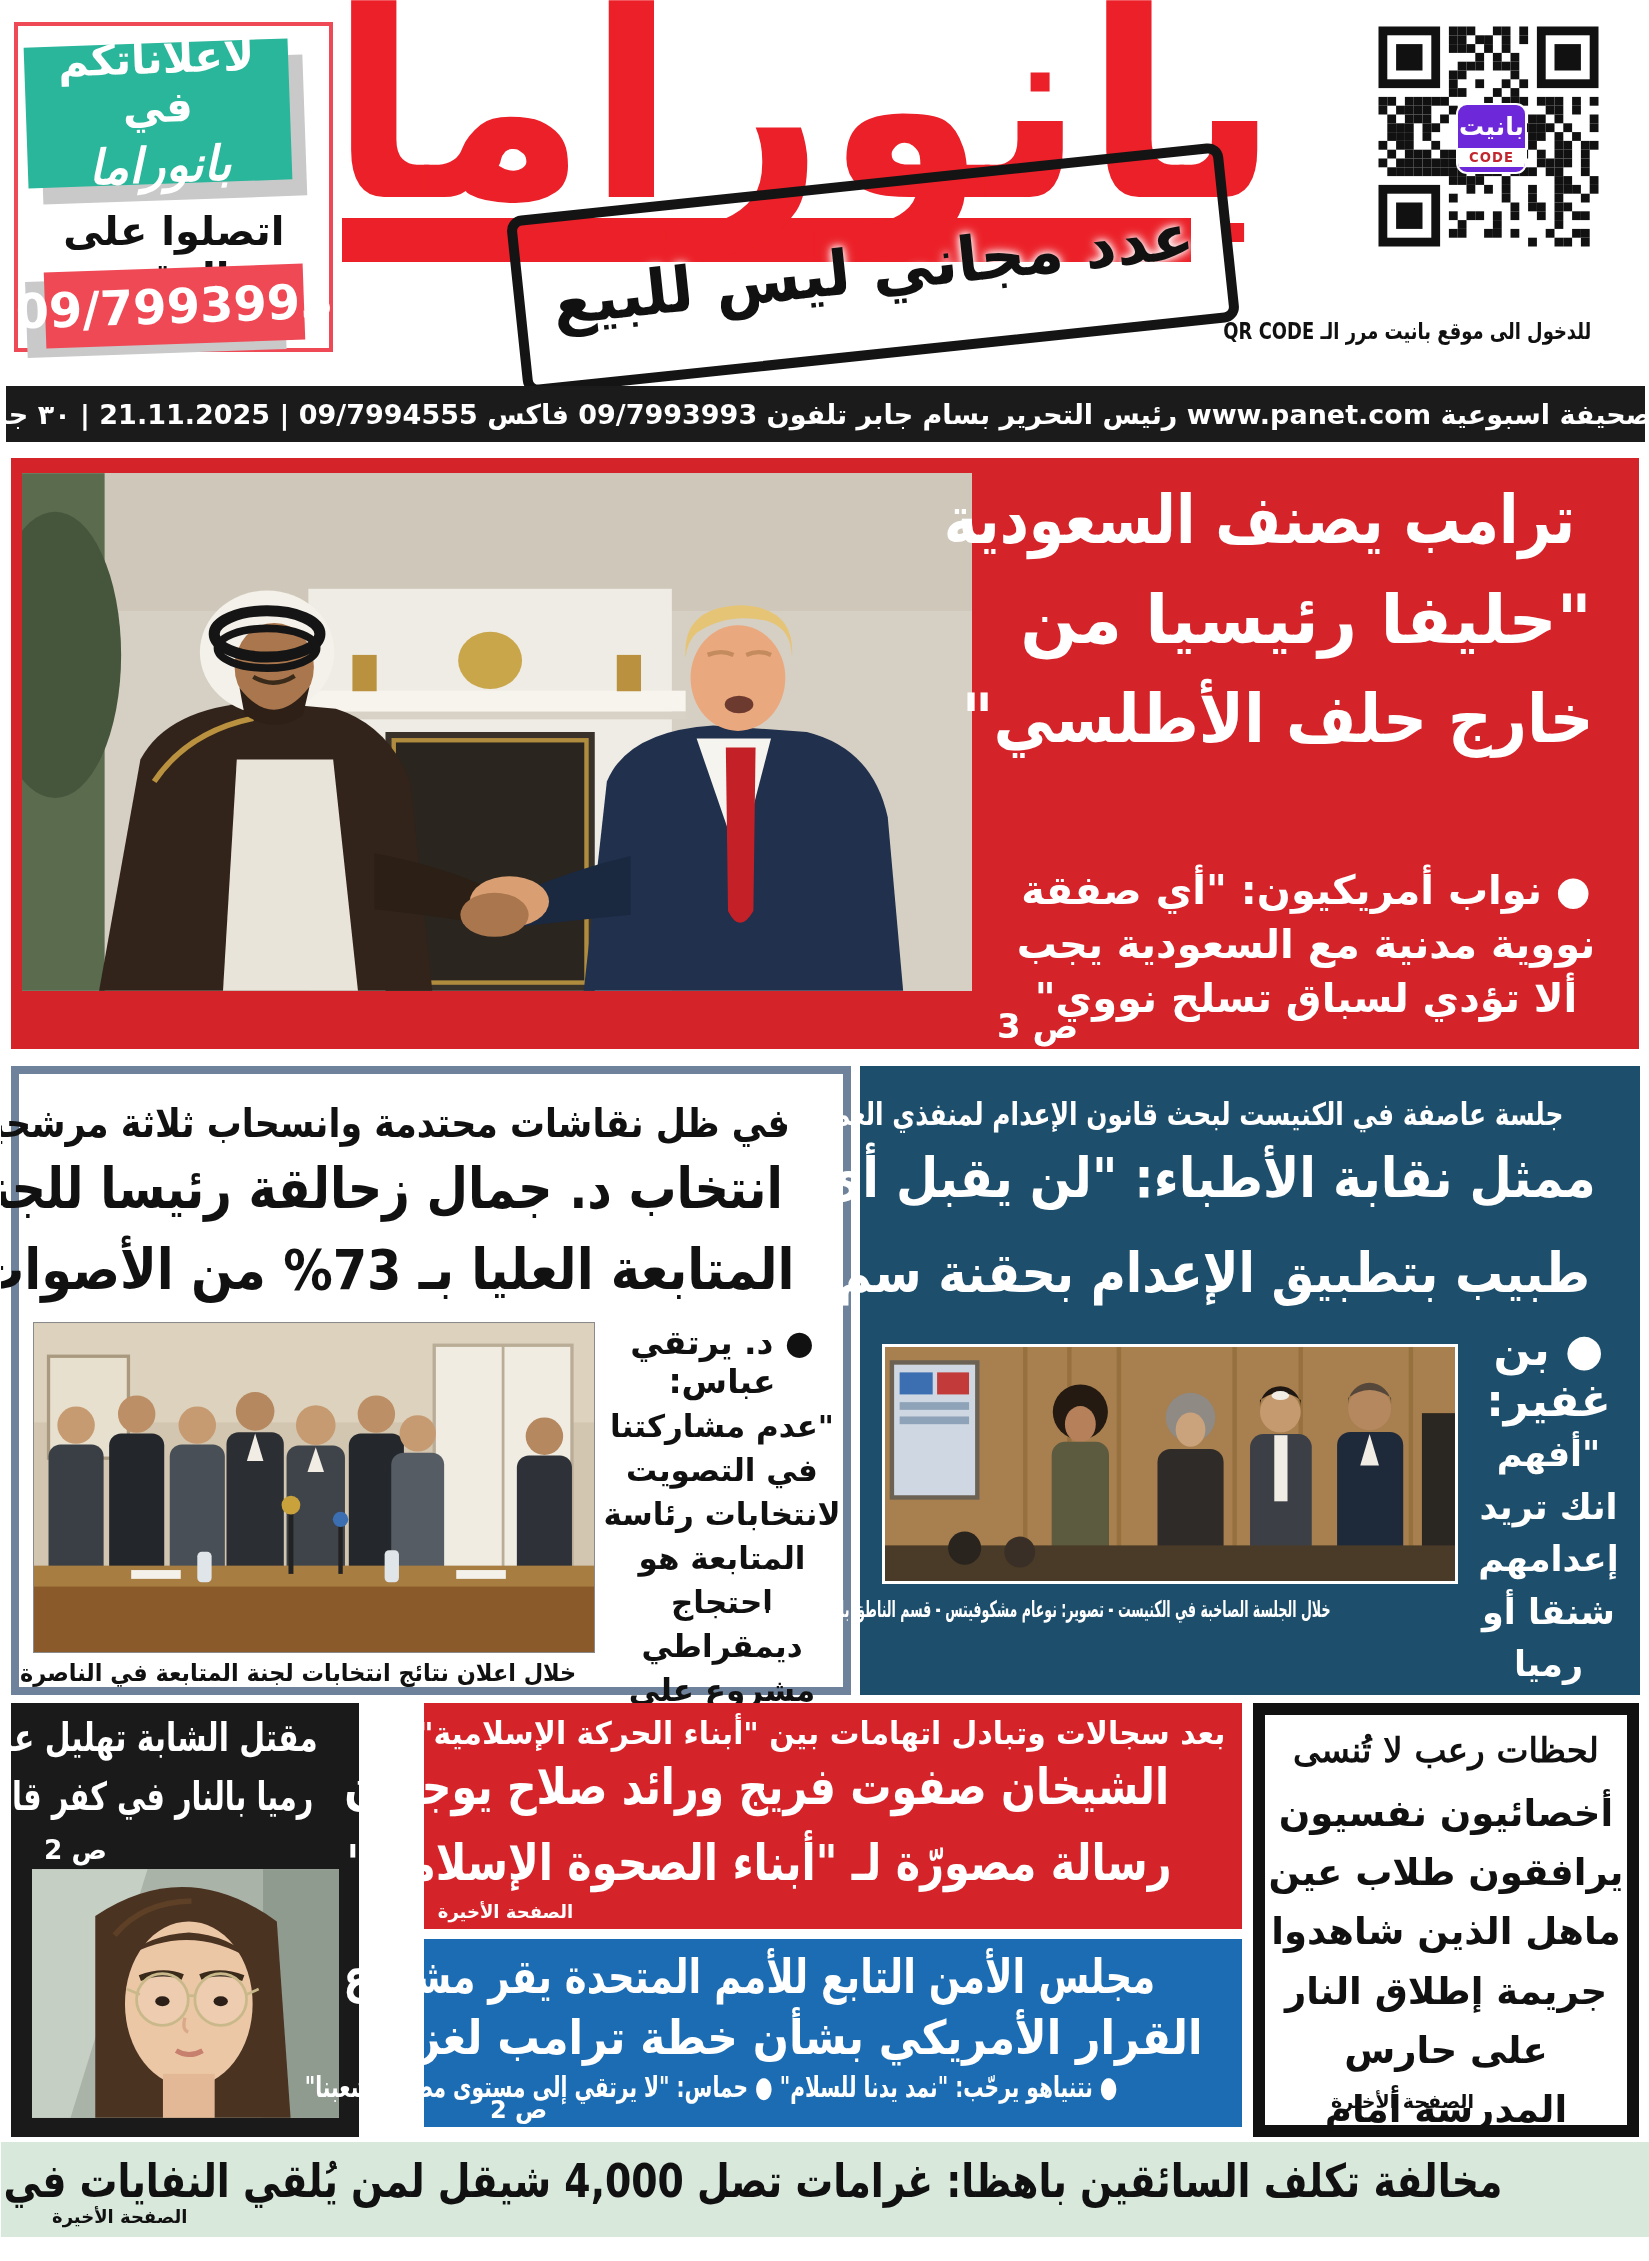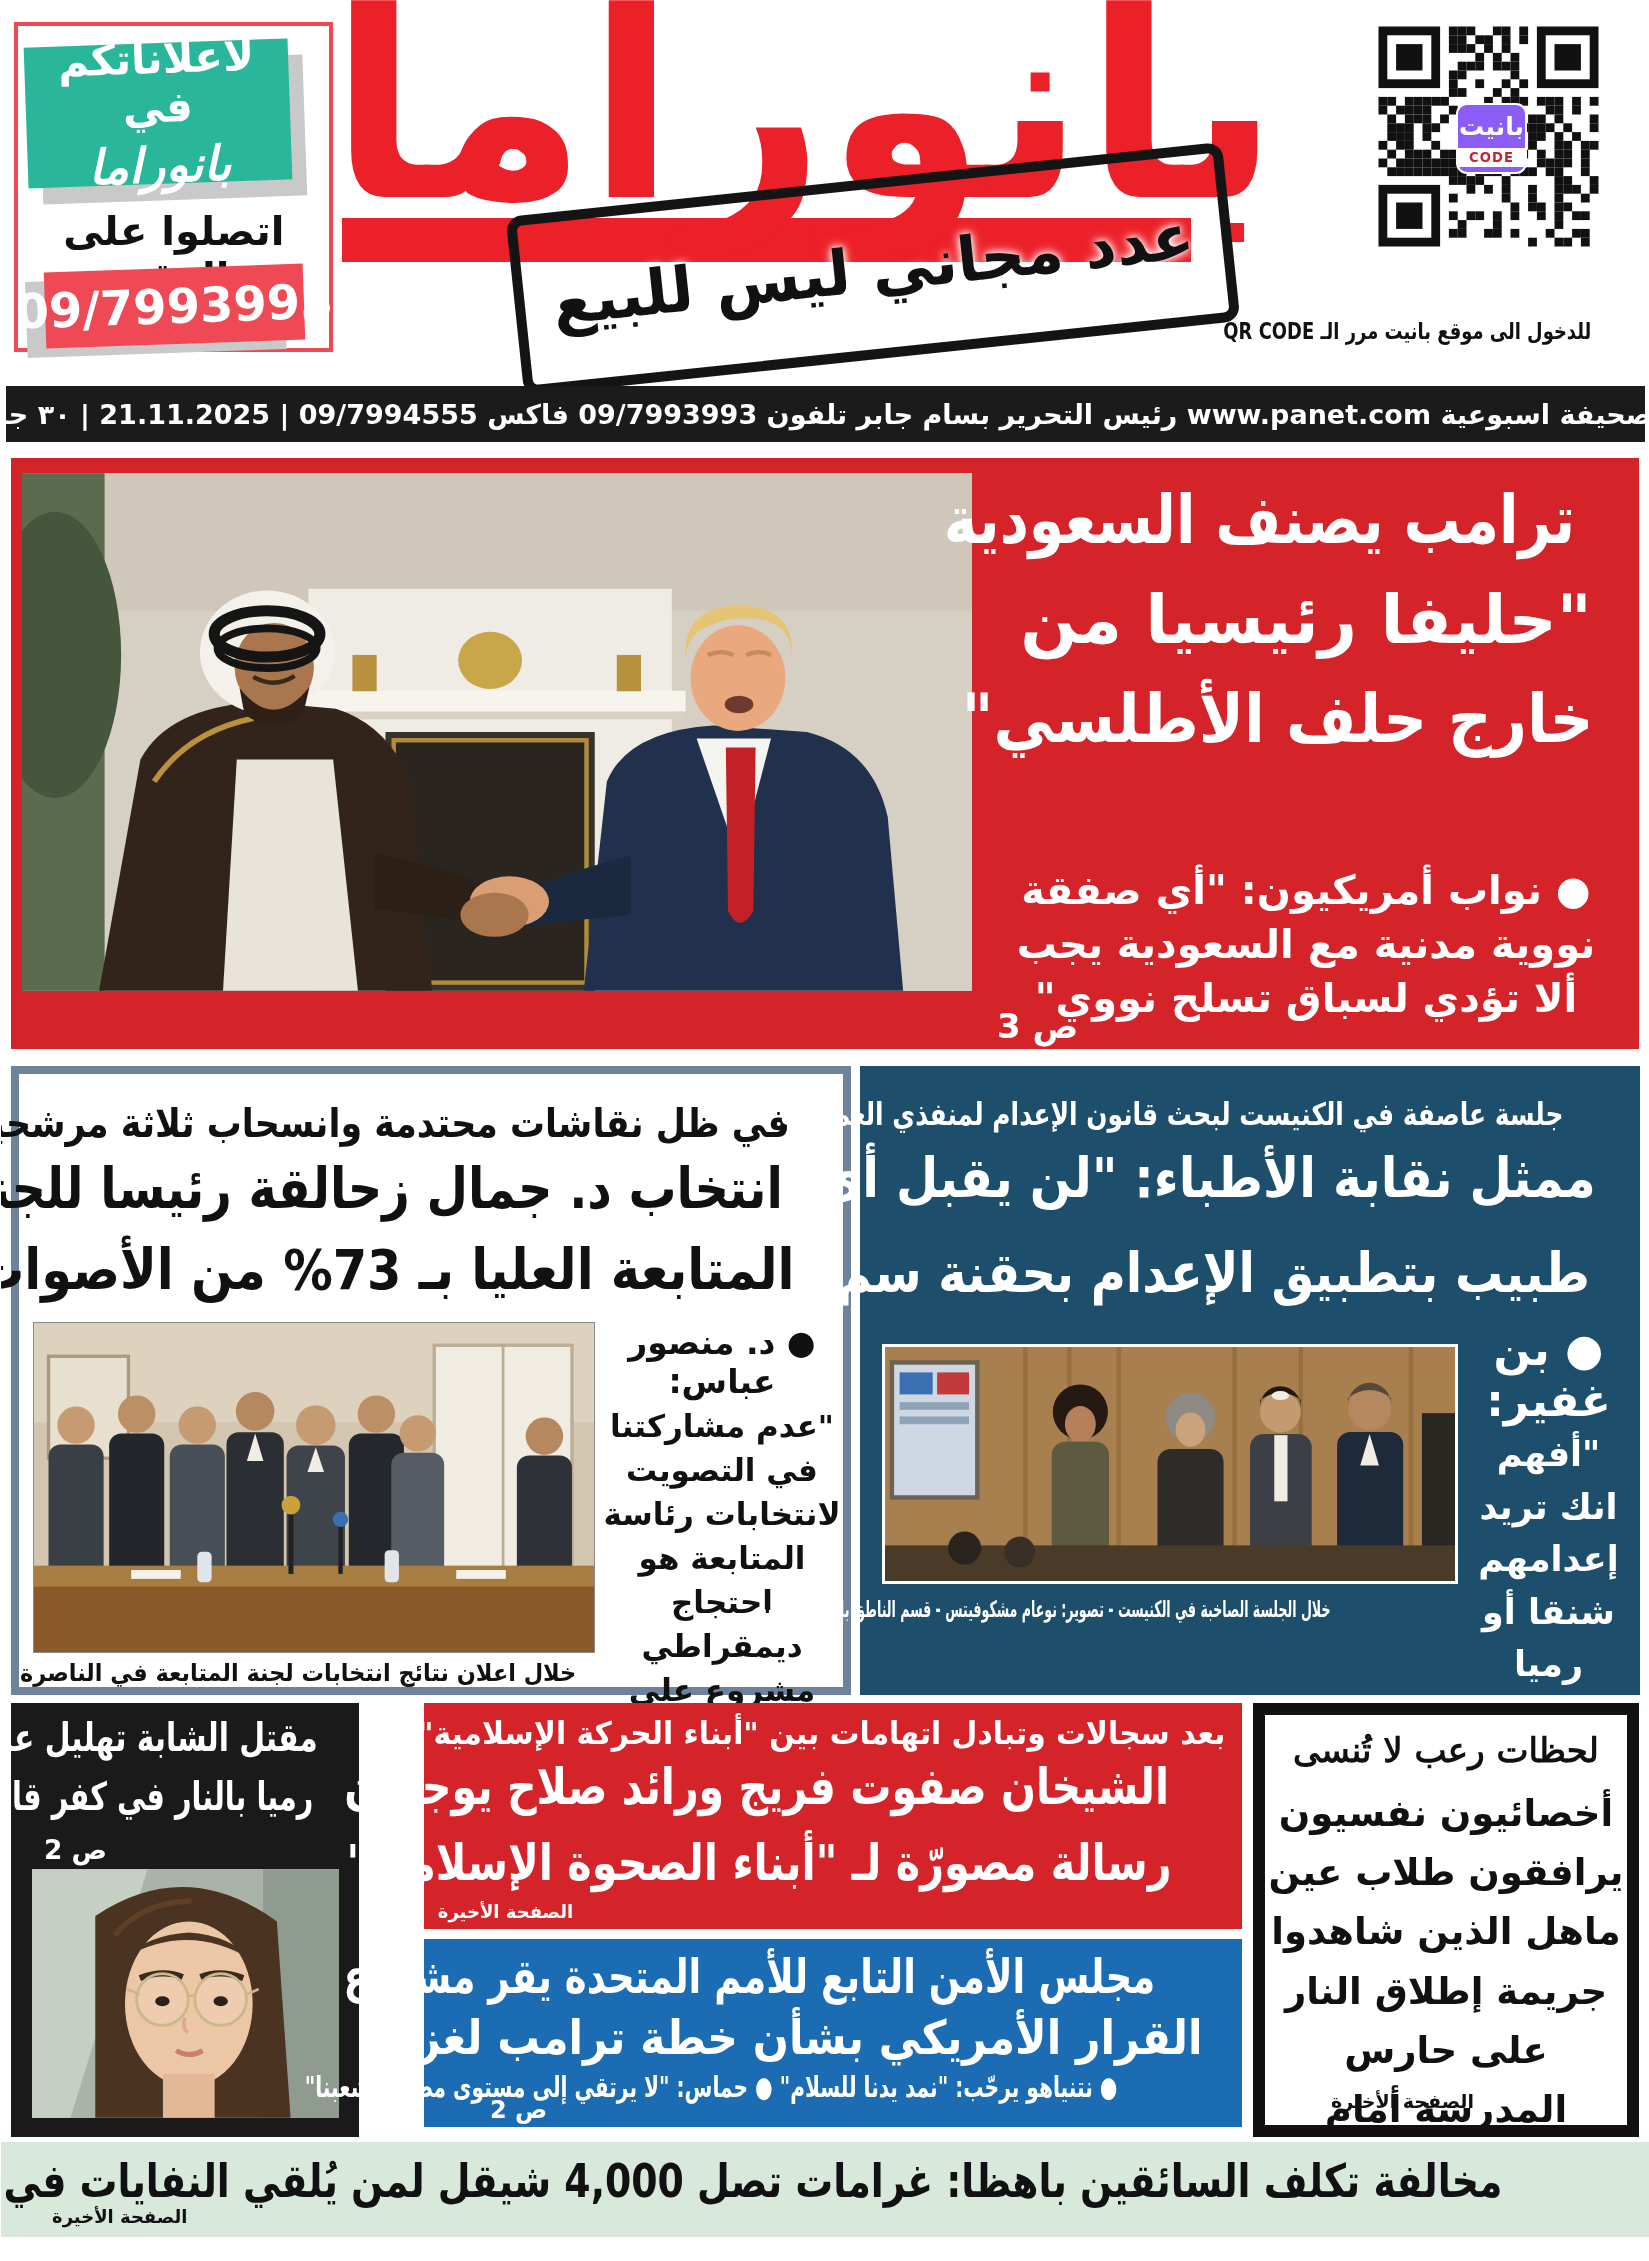--- a/index.html
+++ b/index.html
@@ -25,21 +25,21 @@
   .logo-title{position:absolute;left:0;top:0;width:100%;text-align:center;color:#ec2028;
               font-size:259px;font-weight:bold;line-height:1.15;}
   .logo-band{position:absolute;left:11px;top:259px;width:849px;height:44px;background:#ec2028;}
   .logo-stamp{position:absolute;left:182px;top:220px;width:700px;height:160px;border:10px solid #141414;
               border-radius:15.4px;transform:rotate(-6deg);display:flex;align-items:center;justify-content:center;}
   .logo-stamp span{font-size:62px;font-weight:bold;color:#111;text-shadow:0 0 7.7px #fff,0 0 12px #fff;}
   .logo-tagline{position:absolute;left:457px;top:361px;width:512px;text-align:center;color:#e8252b;
                 font-size:35px;font-weight:bold;font-style:italic;}
   .qr-box{left:1373px;top:21px;width:231px;height:231px;background:#fff;}
   .qr-logo{position:absolute;left:83px;top:82px;width:67px;height:67px;border-radius:11px;
-           background:#8b5cf6;border:2.2px solid #fff;overflow:hidden;}
+           background:#6d28d9;border:2.2px solid #fff;overflow:hidden;}
   .qr-logo .ar{display:block;text-align:center;color:#fff;font-size:25px;font-weight:bold;line-height:43px;}
   .qr-logo .lat{display:block;background:#fff;color:#c2262e;text-align:center;font-weight:bold;
                 font-size:13.2px;line-height:19px;letter-spacing:1.1px;}
   .qr-caption{left:1262px;top:318px;width:370px;text-align:center;color:#111;font-size:23px;font-weight:bold;}
 
   
   .info-bar{left:5.5px;top:386px;width:1639px;height:56px;background:#1b1b1b;color:#fff;
             display:flex;align-items:center;justify-content:center;}
   .info-bar div{font-size:27px;font-weight:bold;}
 
@@ -421,21 +421,21 @@
       <circle cx="470" cy="330" r="17" fill="#c9a23c"></circle>
       <line x1="560" y1="365" x2="560" y2="455" stroke="#222" stroke-width="8"></line>
       <circle cx="560" cy="356" r="14" fill="#3c6fb1"></circle>
       <rect x="300" y="415" width="26" height="55" rx="8" fill="#dfe5e8"></rect>
       <rect x="640" y="412" width="26" height="58" rx="8" fill="#dfe5e8"></rect>
       <rect x="180" y="448" width="90" height="16" fill="#f4f1ea"></rect>
       <rect x="770" y="448" width="90" height="16" fill="#f4f1ea"></rect>
     </svg>
   </div>
   <div class="committee-quote">
-    <div class="qname">● د. منصور عباس:</div>
+    <div class="qname">● د. يرتقي عباس:</div>
     <div class="qtext">"عدم مشاركتنا في التصويت لانتخابات رئاسة المتابعة هو احتجاج ديمقراطي مشروع على التجاوزات لدستور ونظام المتابعة"</div>
     <div class="qref">ص 4</div>
   </div>
   <div class="committee-caption fit" style="transform: scaleX(0.933211); transform-origin: center center;">خلال اعلان نتائج انتخابات لجنة المتابعة في الناصرة</div>
 </div>
 
 <div class="abs knesset-box">
   <div class="knesset-kicker fit" style="transform: scaleX(0.803521); transform-origin: center center;">جلسة عاصفة في الكنيست لبحث قانون الإعدام لمنفذي العمليات</div>
   <div class="knesset-hl fit" style="top: 80px; transform: scaleX(0.886591); transform-origin: center center;">ممثل نقابة الأطباء: "لن يقبل أي</div>
   <div class="knesset-hl fit" style="top: 175px; transform: scaleX(0.871842); transform-origin: center center;">طبيب بتطبيق الإعدام بحقنة سم"</div>

